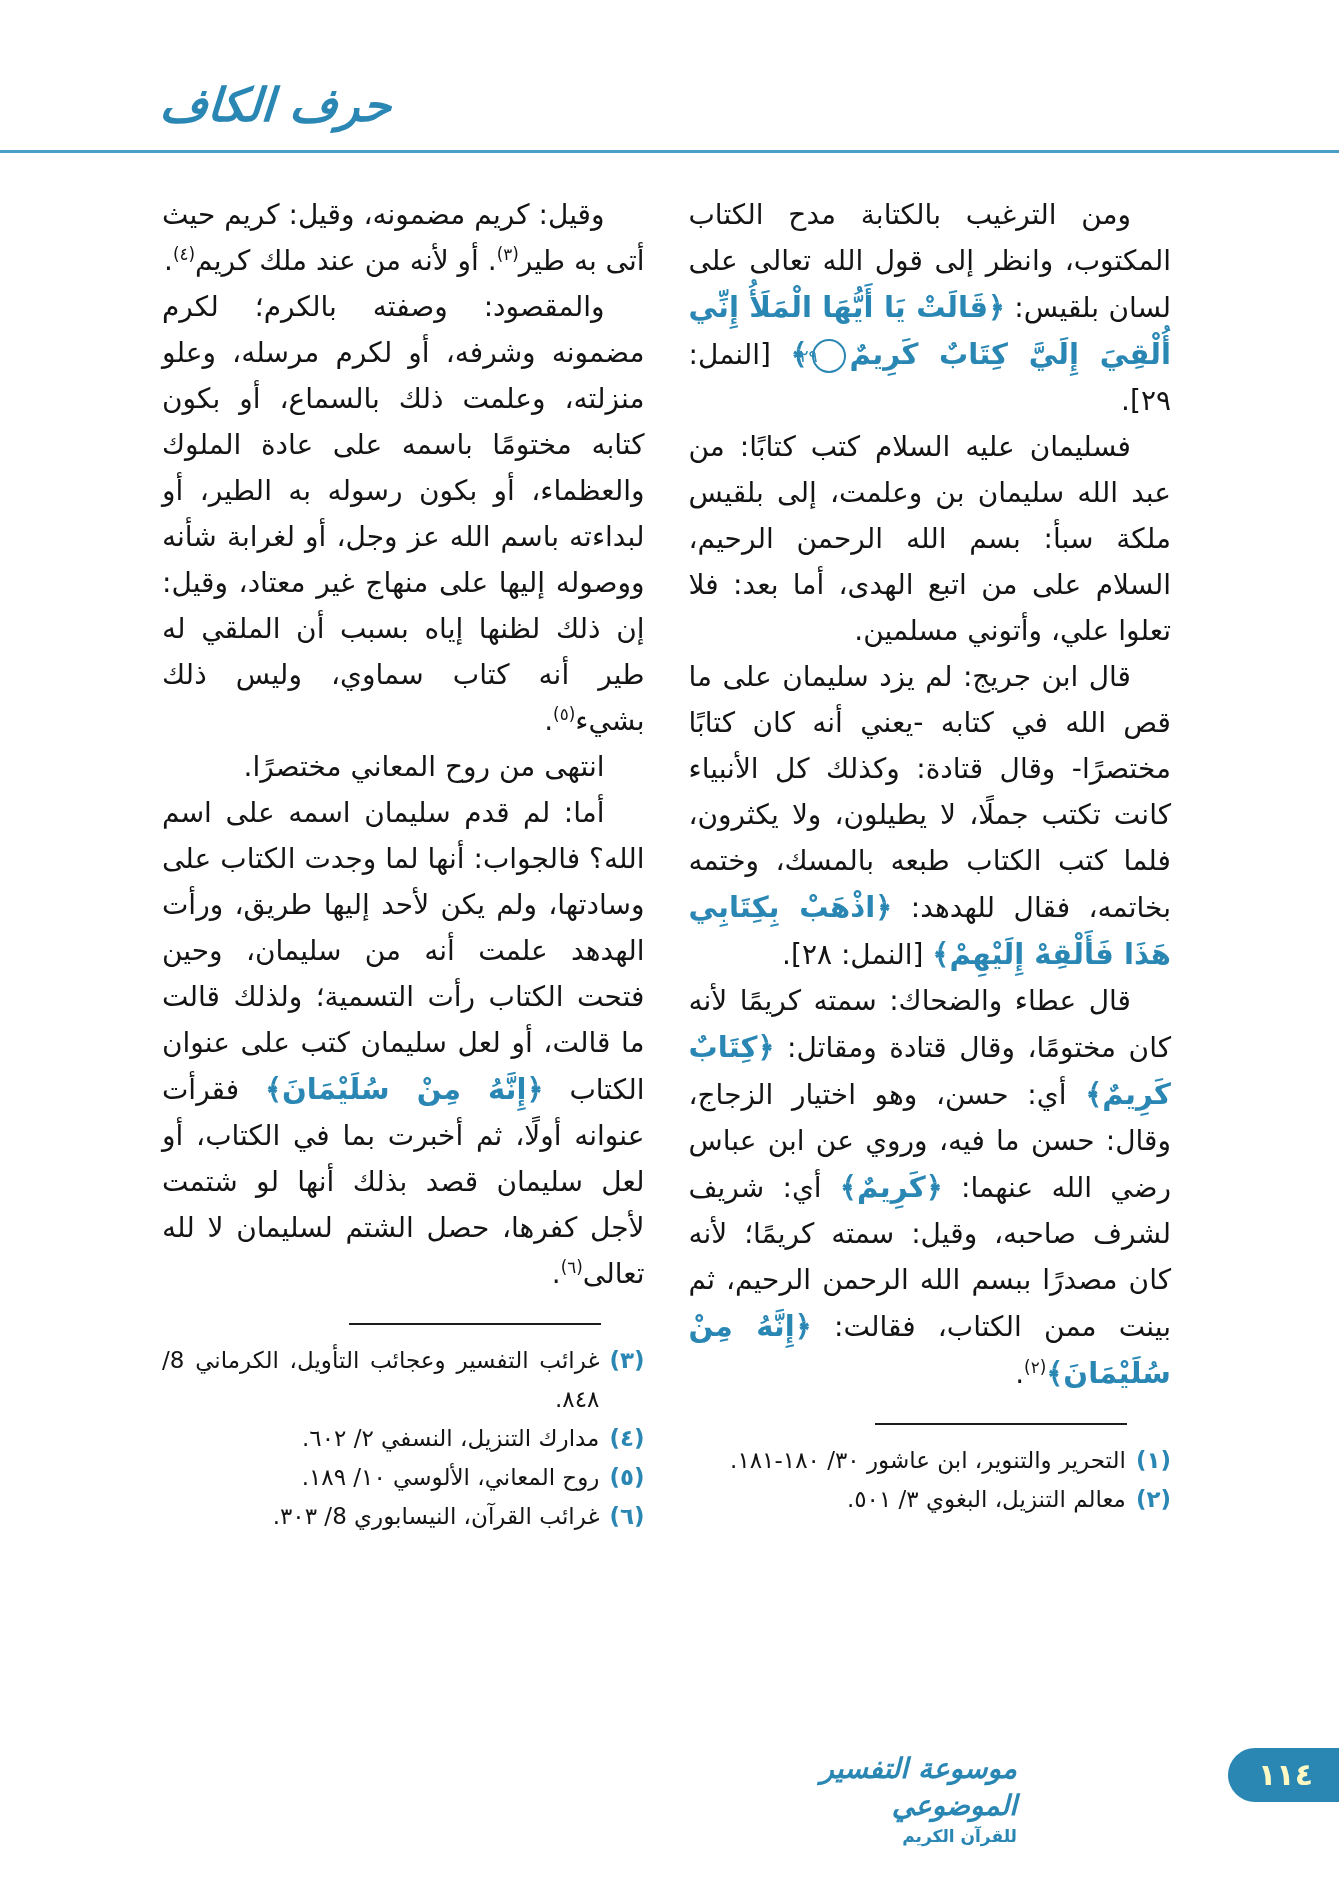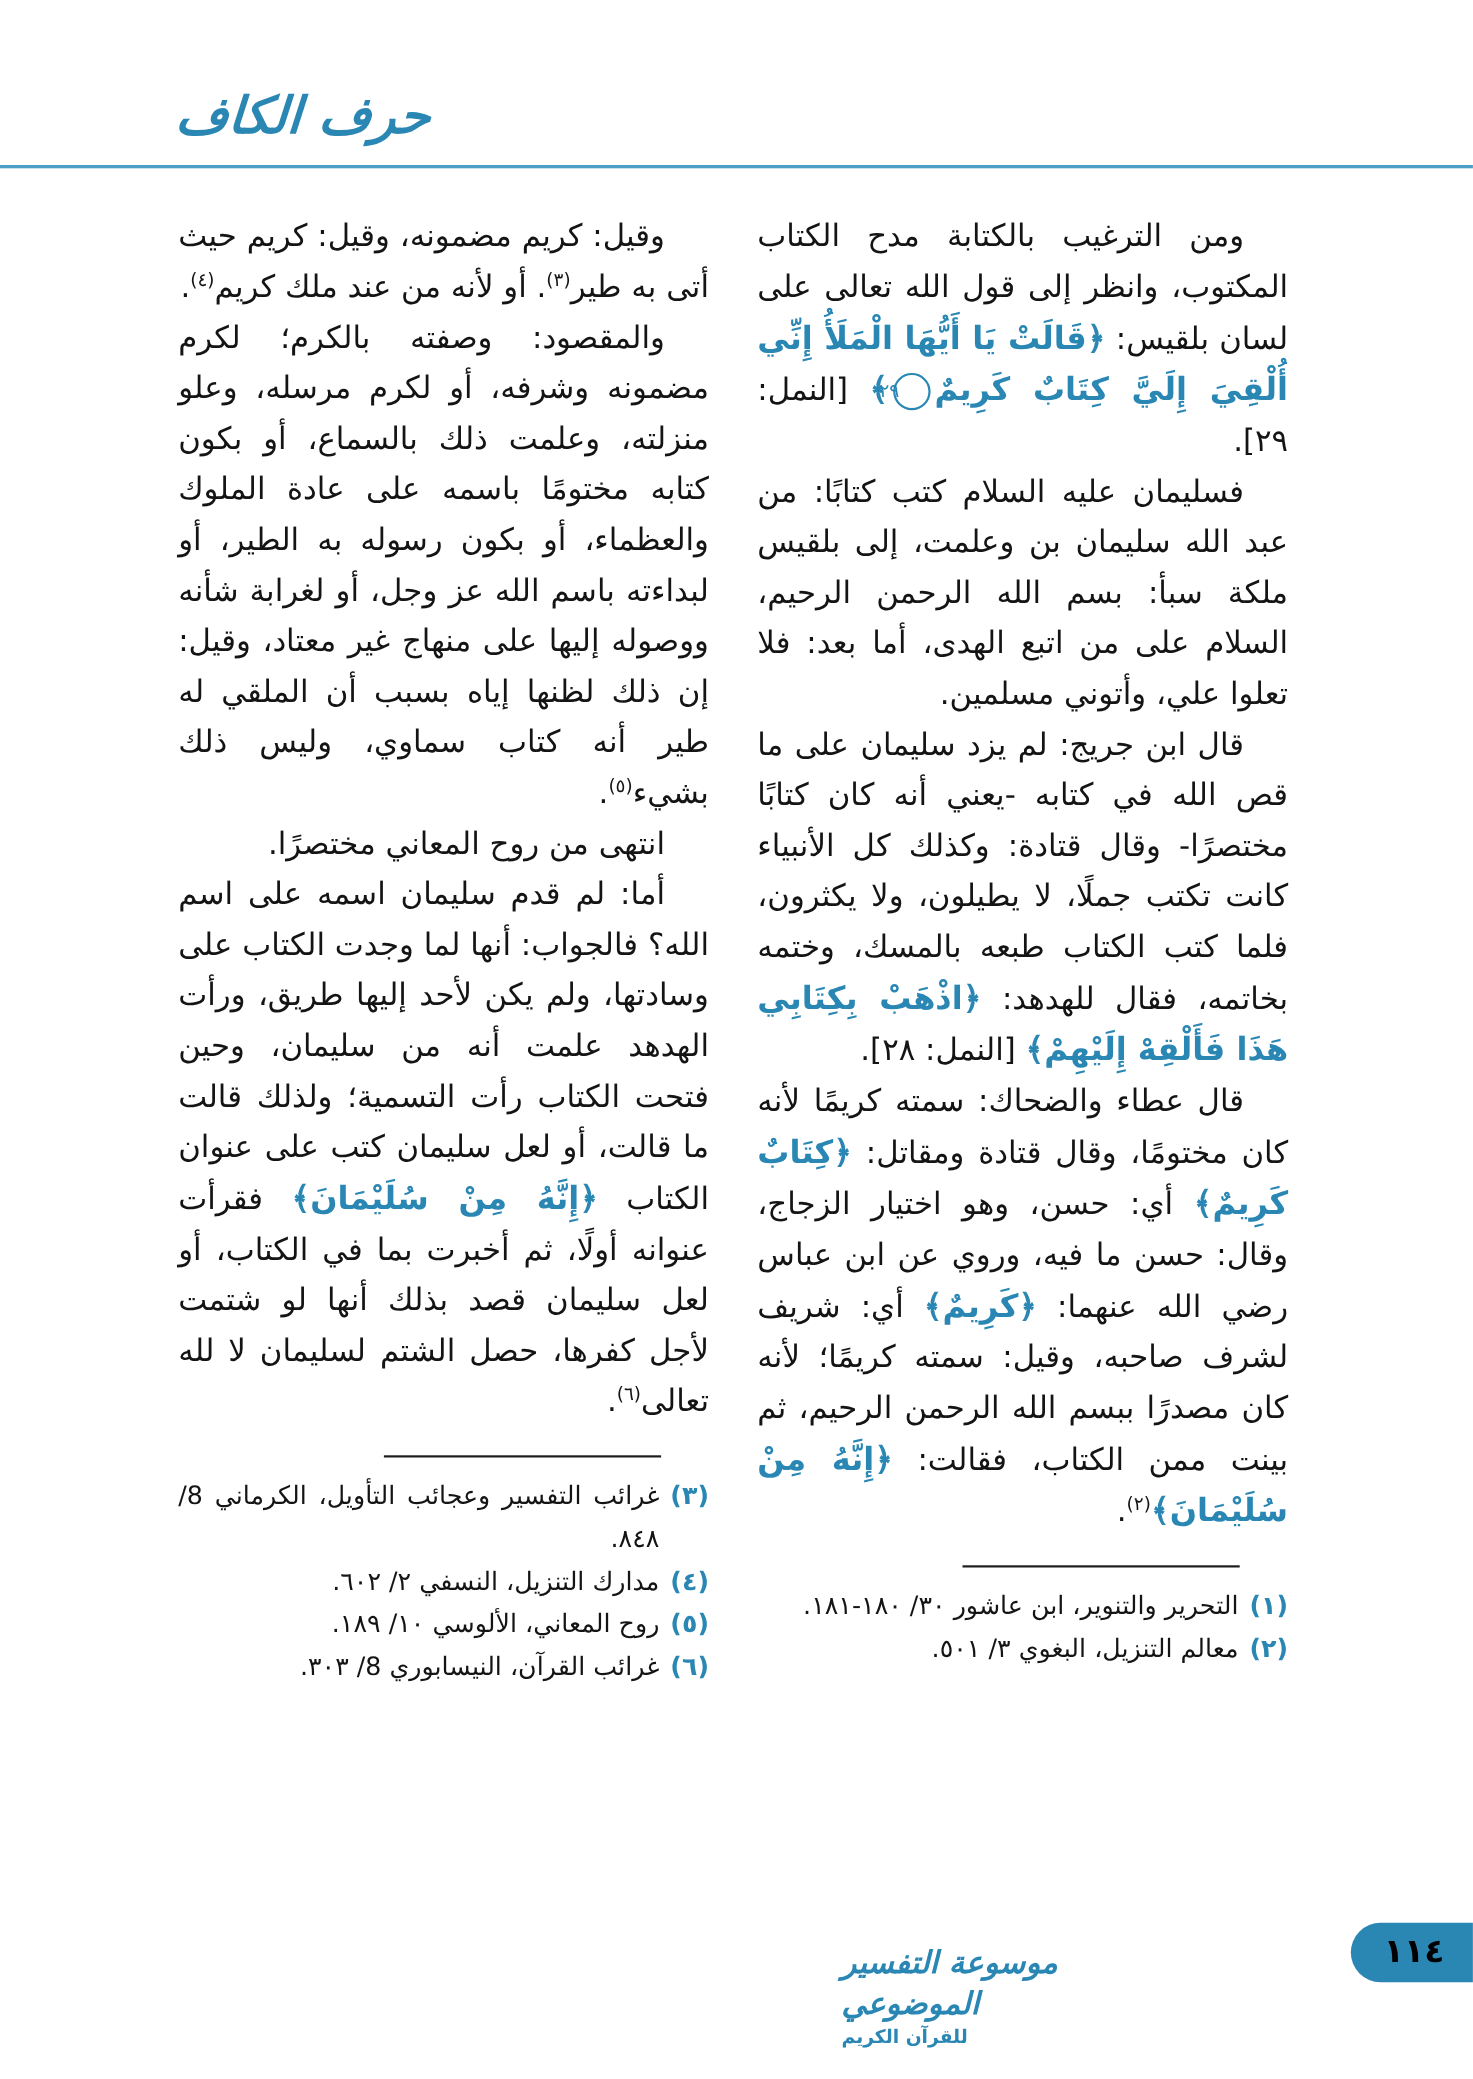--- a/index.html
+++ b/index.html
@@ -103,43 +103,43 @@
   }
   .fn-num{
     color:var(--accent);
     white-space:nowrap;
     font-weight:bold;
   }
   .fn-text{flex:1;min-width:0;color:var(--text);}
   
   .footer-logo{
     position:absolute;
-    bottom:28px;
+    bottom:44px;
     right:322px;
     width:252px;
-    text-align:left;
+    text-align:right;
     color:var(--accent);
   }
   .logo-l1{
     font-size:28px;
     font-weight:bold;
     font-style:italic;
     line-height:1.3;
   }
   .logo-l2{
     font-size:17px;
     font-weight:bold;
     margin-top:2px;
   }
   .page-badge{
     position:absolute;
     right:0;
     bottom:88px;
     background:var(--accent);
-    color:#000000;
+    color:#fef9c3;
     font-size:30px;
     font-weight:bold;
     padding:9px 26px 10px 30px;
     border-radius:30px 0 0 30px;
     letter-spacing:2px;
   }
 </style>
 </head>
 <body>
 

